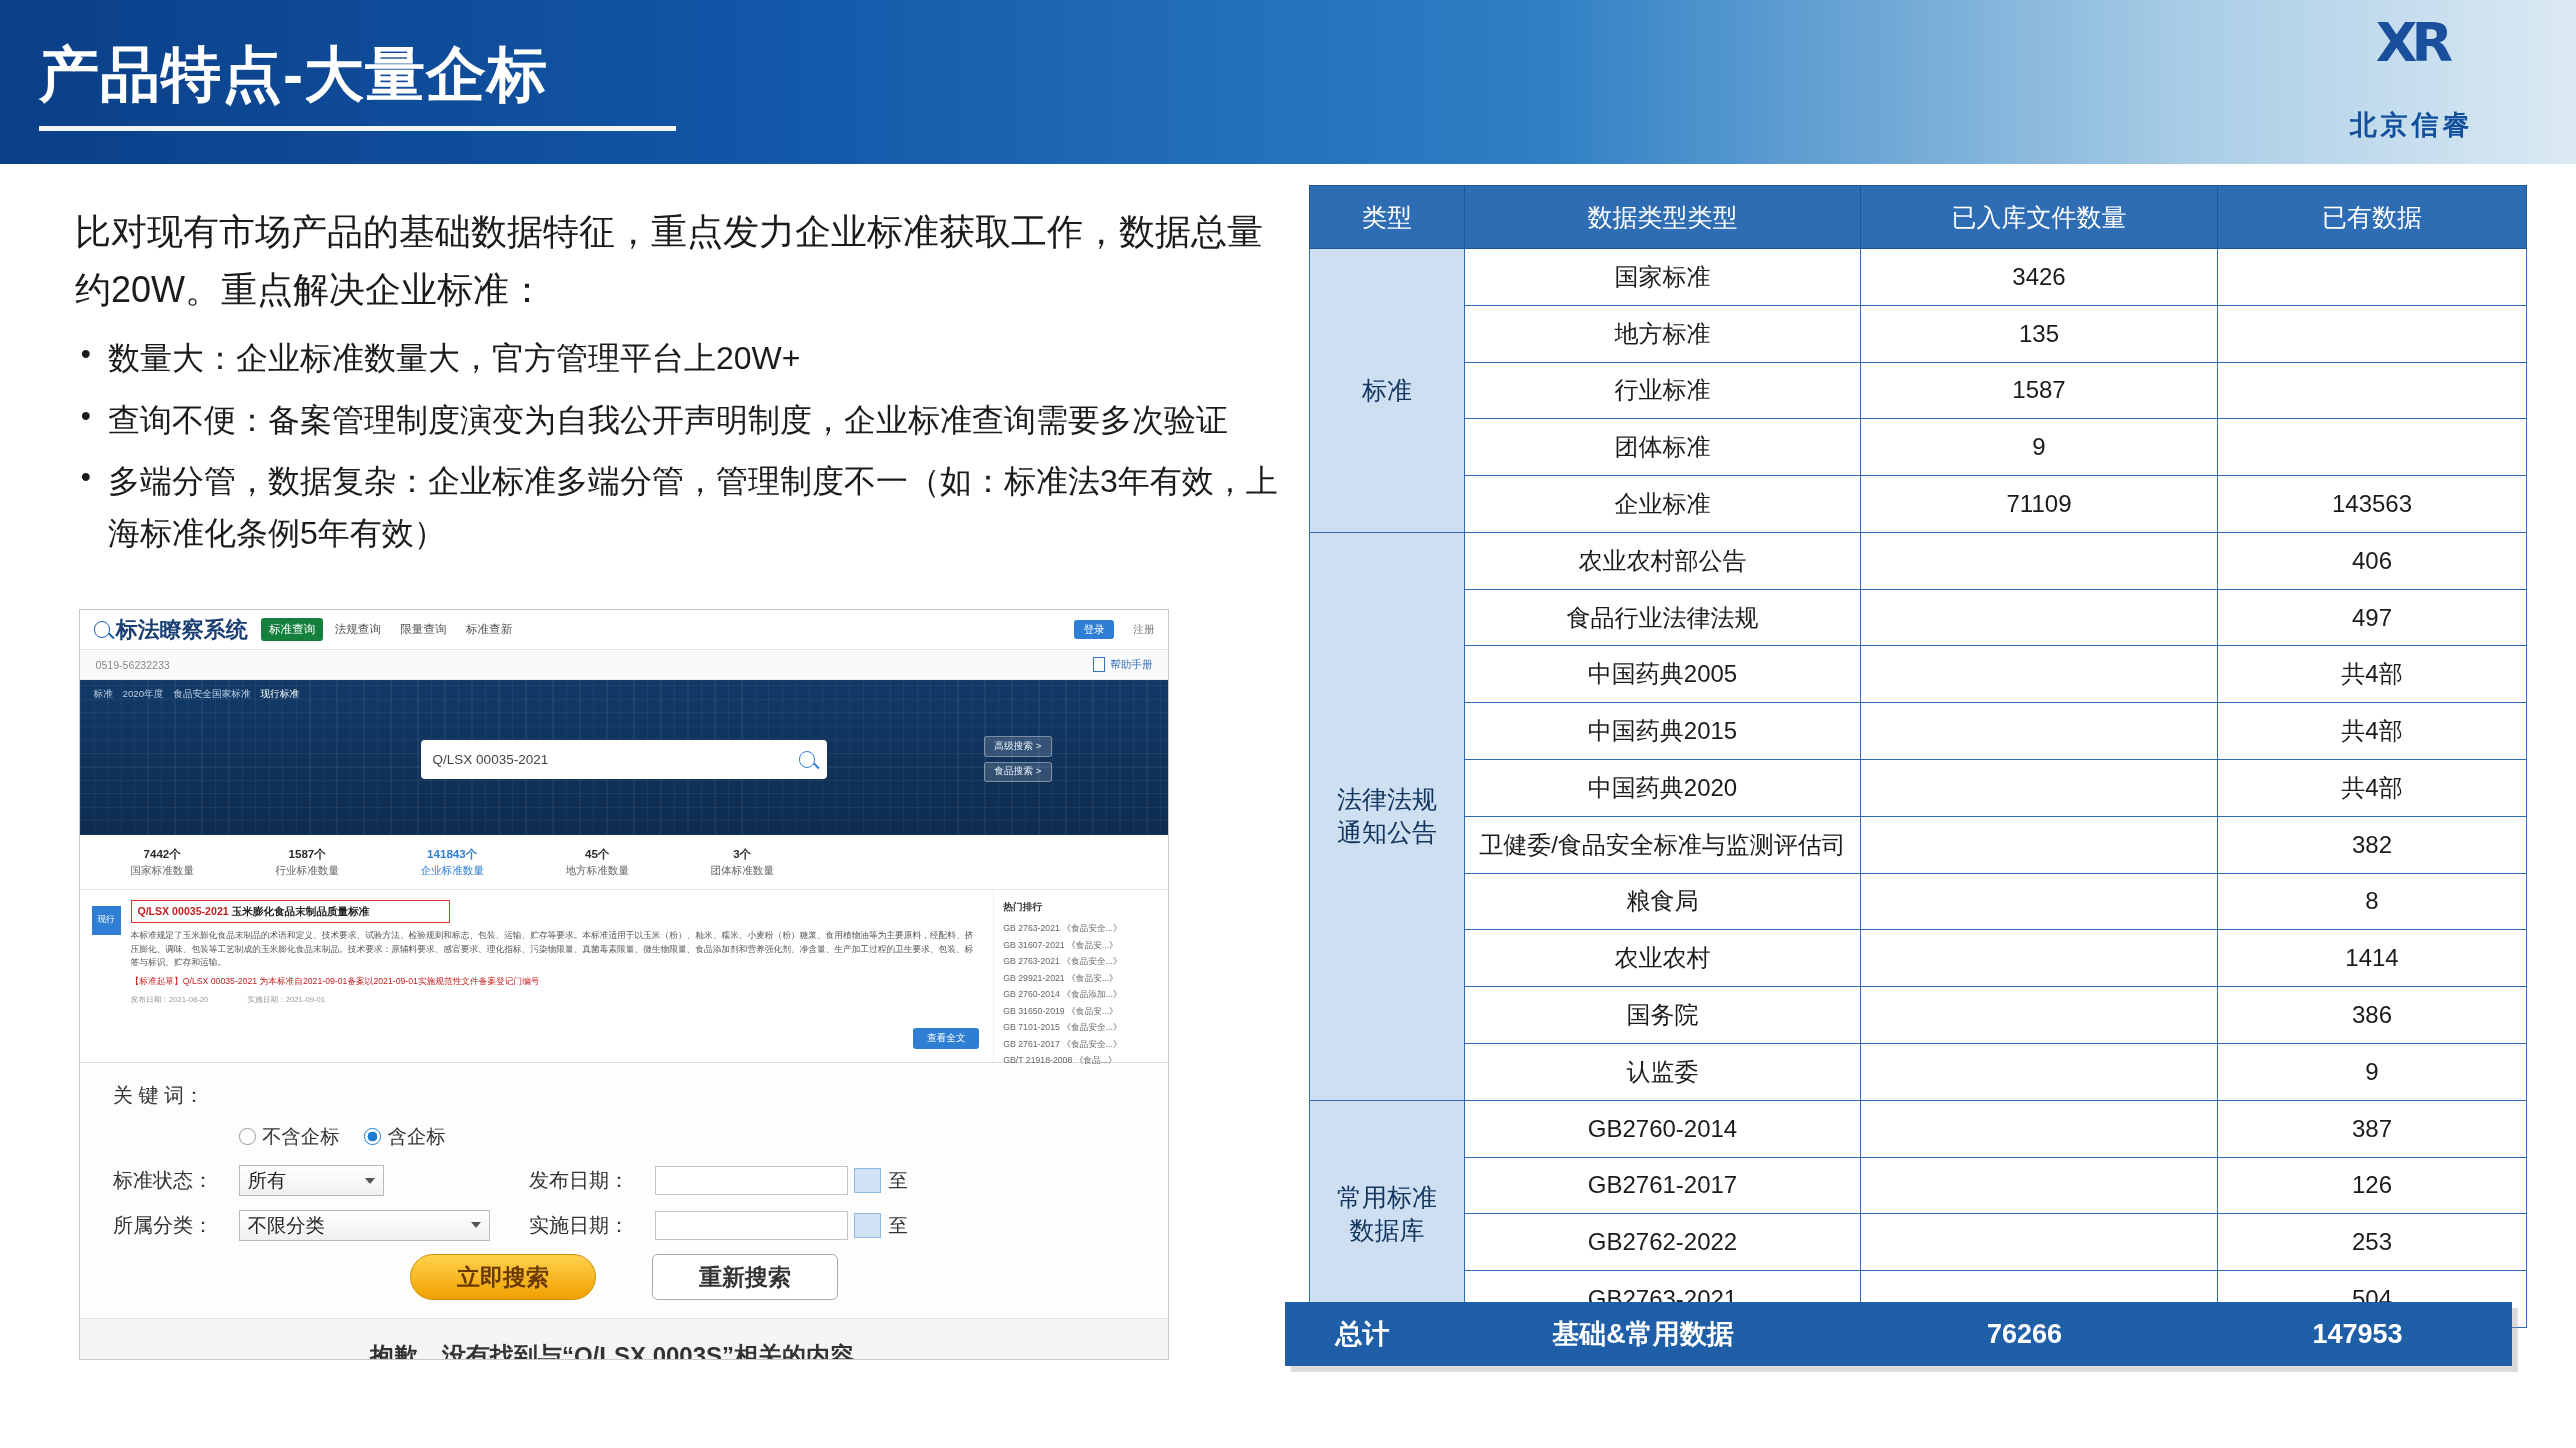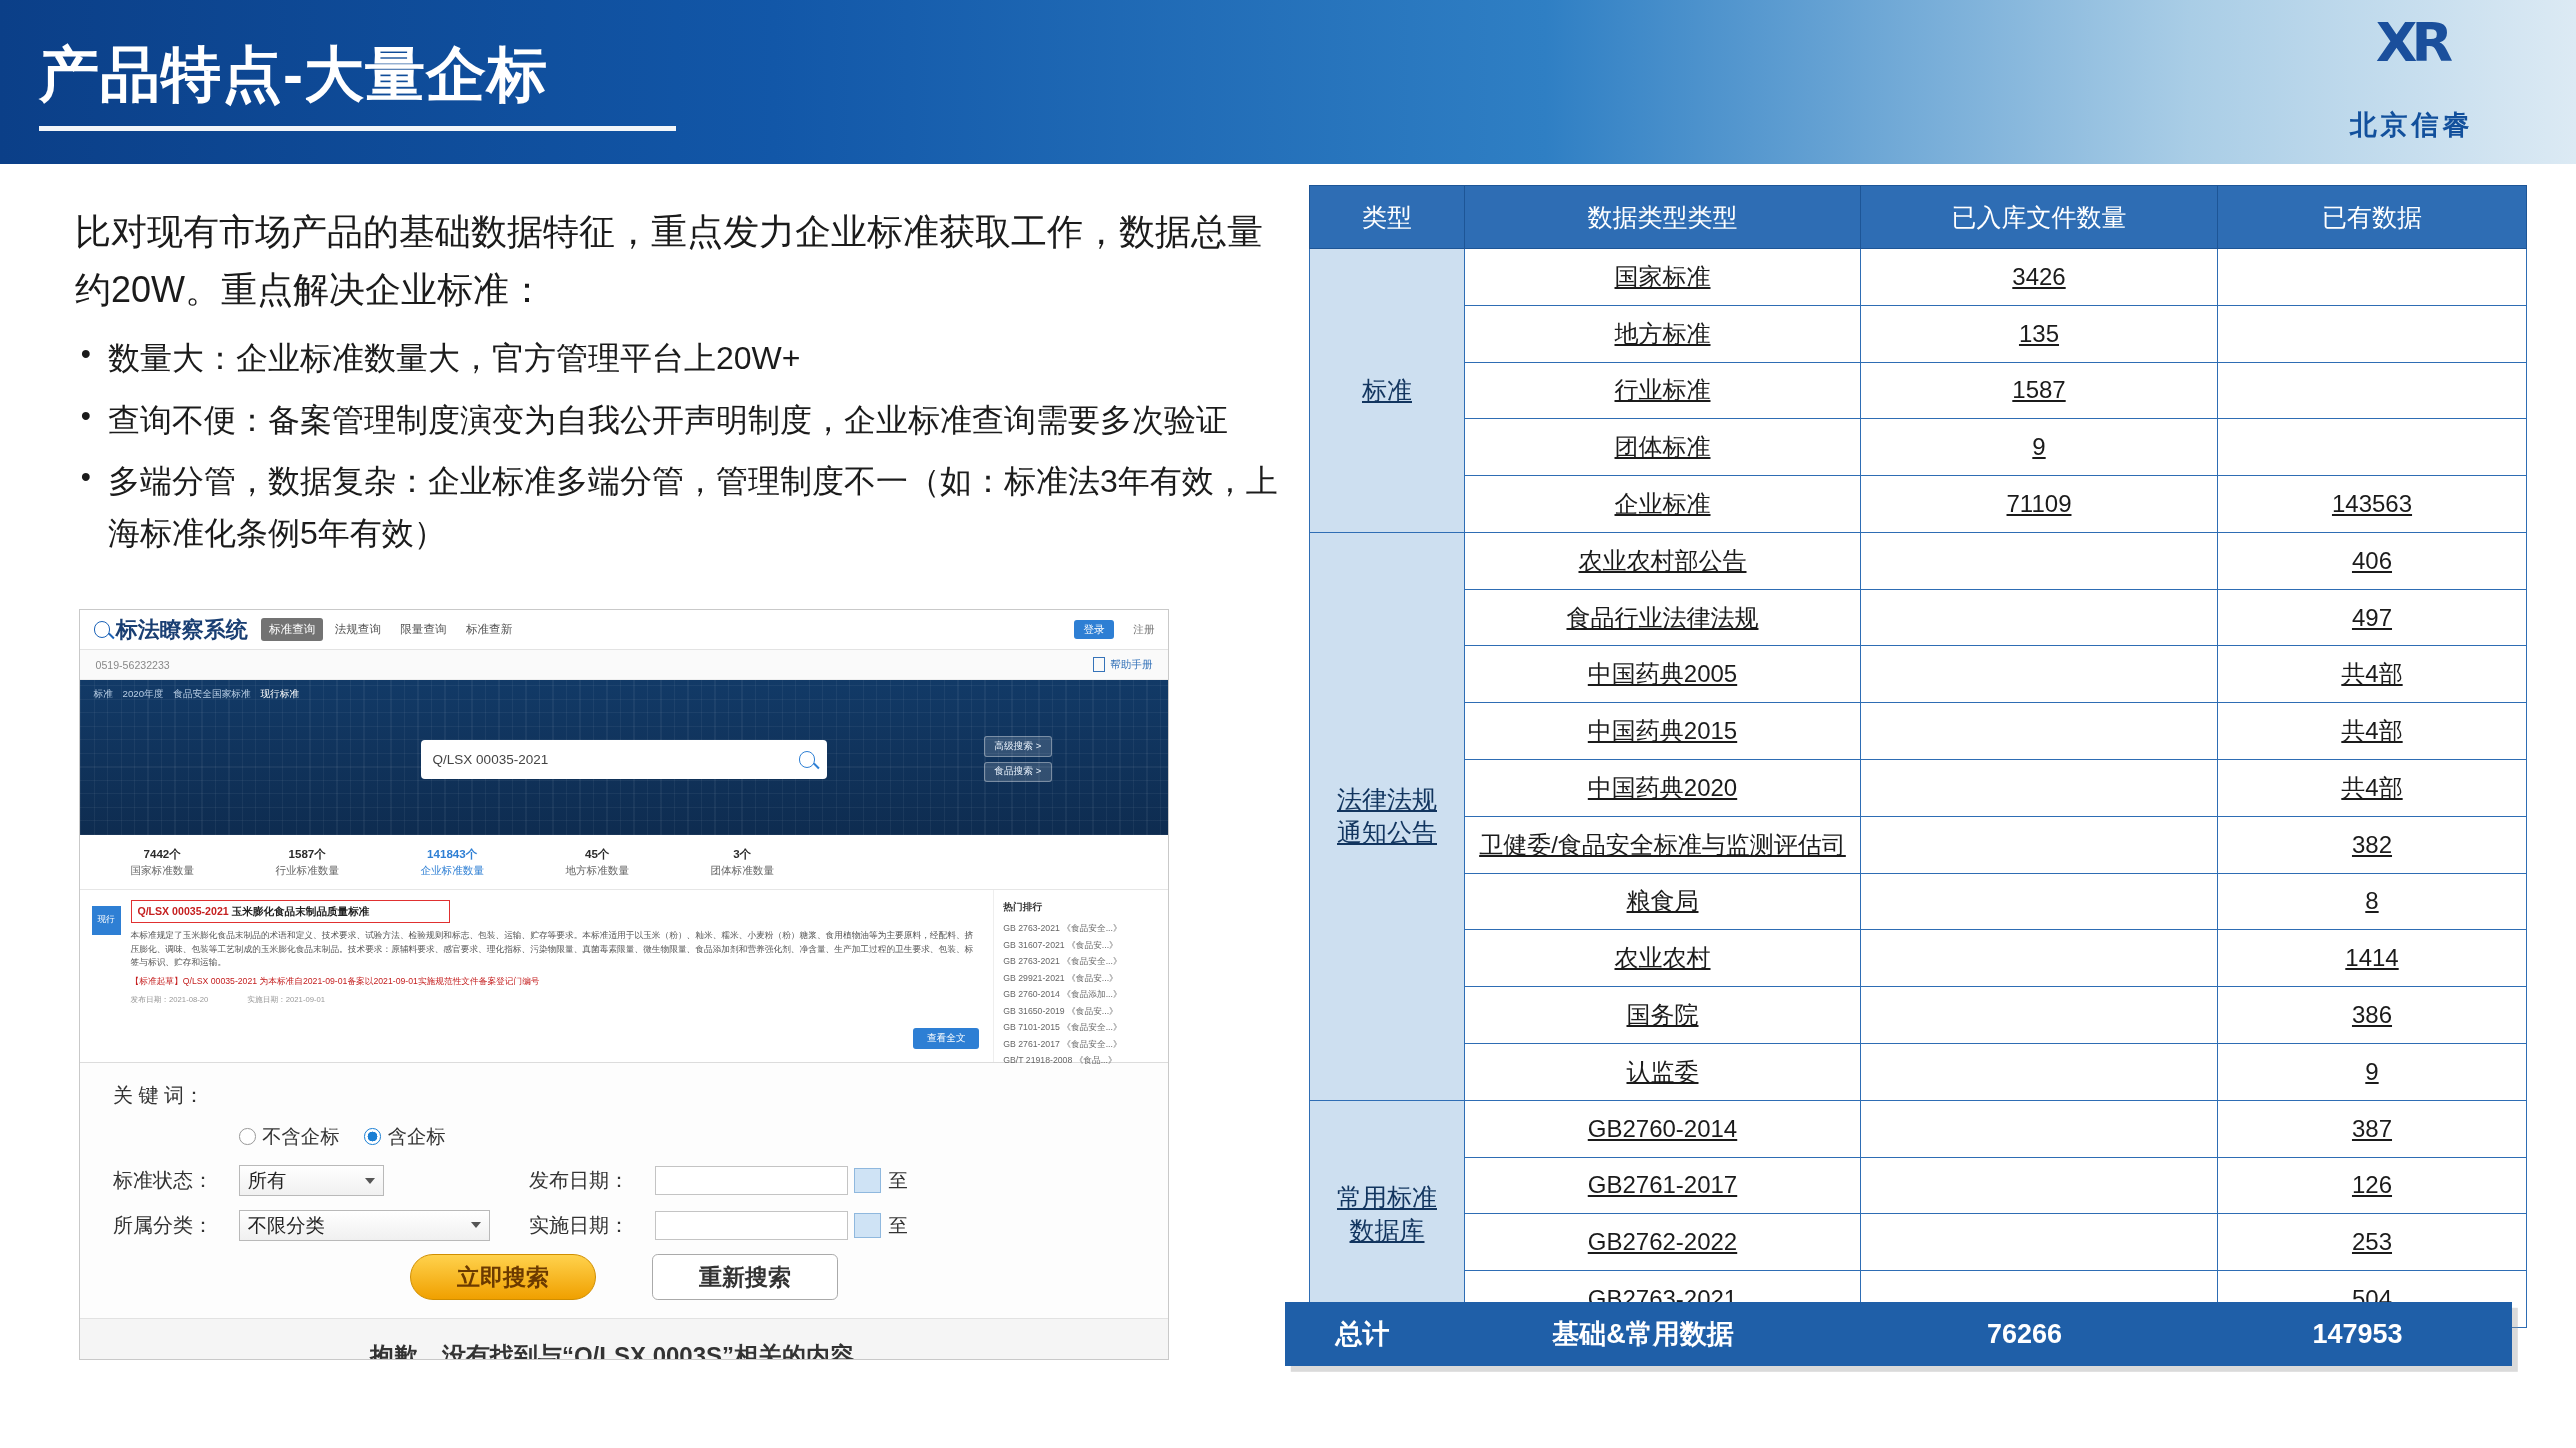--- a/index.html
+++ b/index.html
@@ -157,21 +157,21 @@
     gap: 3.9px;
     align-items: center;
   }
   .shot-nav span {
     font-size: 11.6px;
     color: #555;
     padding: 3.9px 7.7px;
     border-radius: 2.9px;
   }
   .shot-nav span.active {
-    background: #737373;
+    background: #15803d;
     color: #fff;
   }
   .shot-topright {
     margin-left: auto;
     display: flex;
     gap: 19px;
     align-items: center;
   }
   .shot-topright .btn-blue {
     background: #2e7fd4;
@@ -530,21 +530,20 @@
     text-align: center;
   }
   table.data td {
     border: 1px solid #2e6db4;
     font-size: 24px;
     color: #1b1b1b;
     height: 52px;
     text-align: center;
     background: #ffffff;
     padding: 1.9px 5.8px;
-    text-decoration: underline;
   }
   table.data td.cat {
     background: #cddff0;
     font-size: 25px;
     color: #12355f;
   }
   table.data td.name {
     text-align: center;
   }
   .total-bar {

